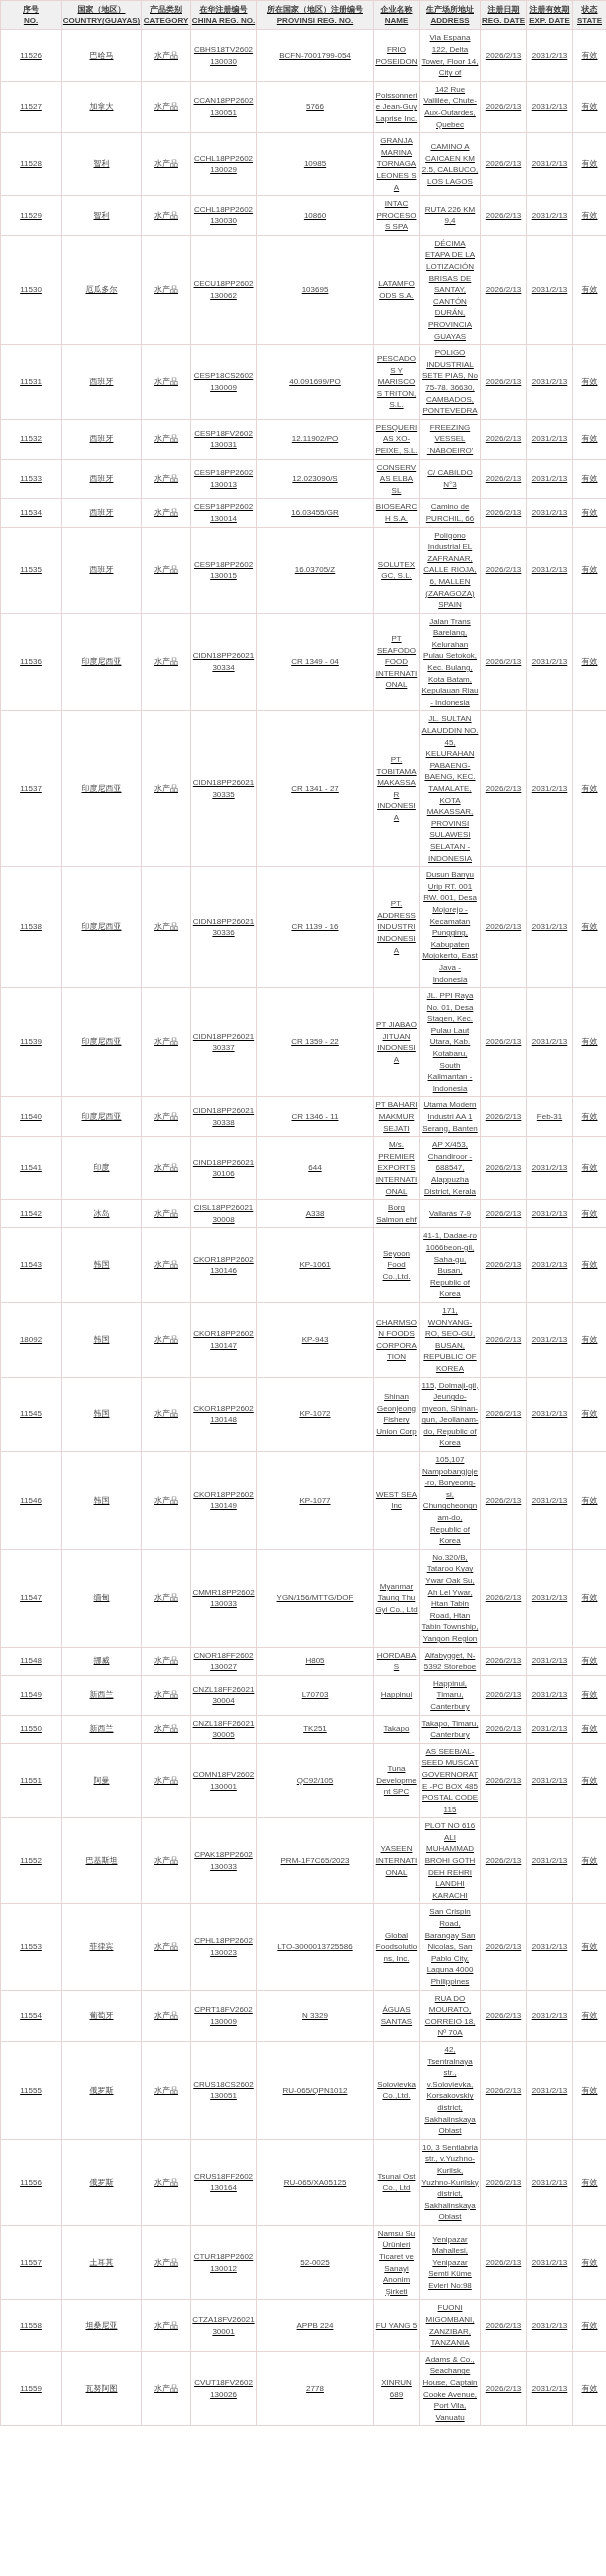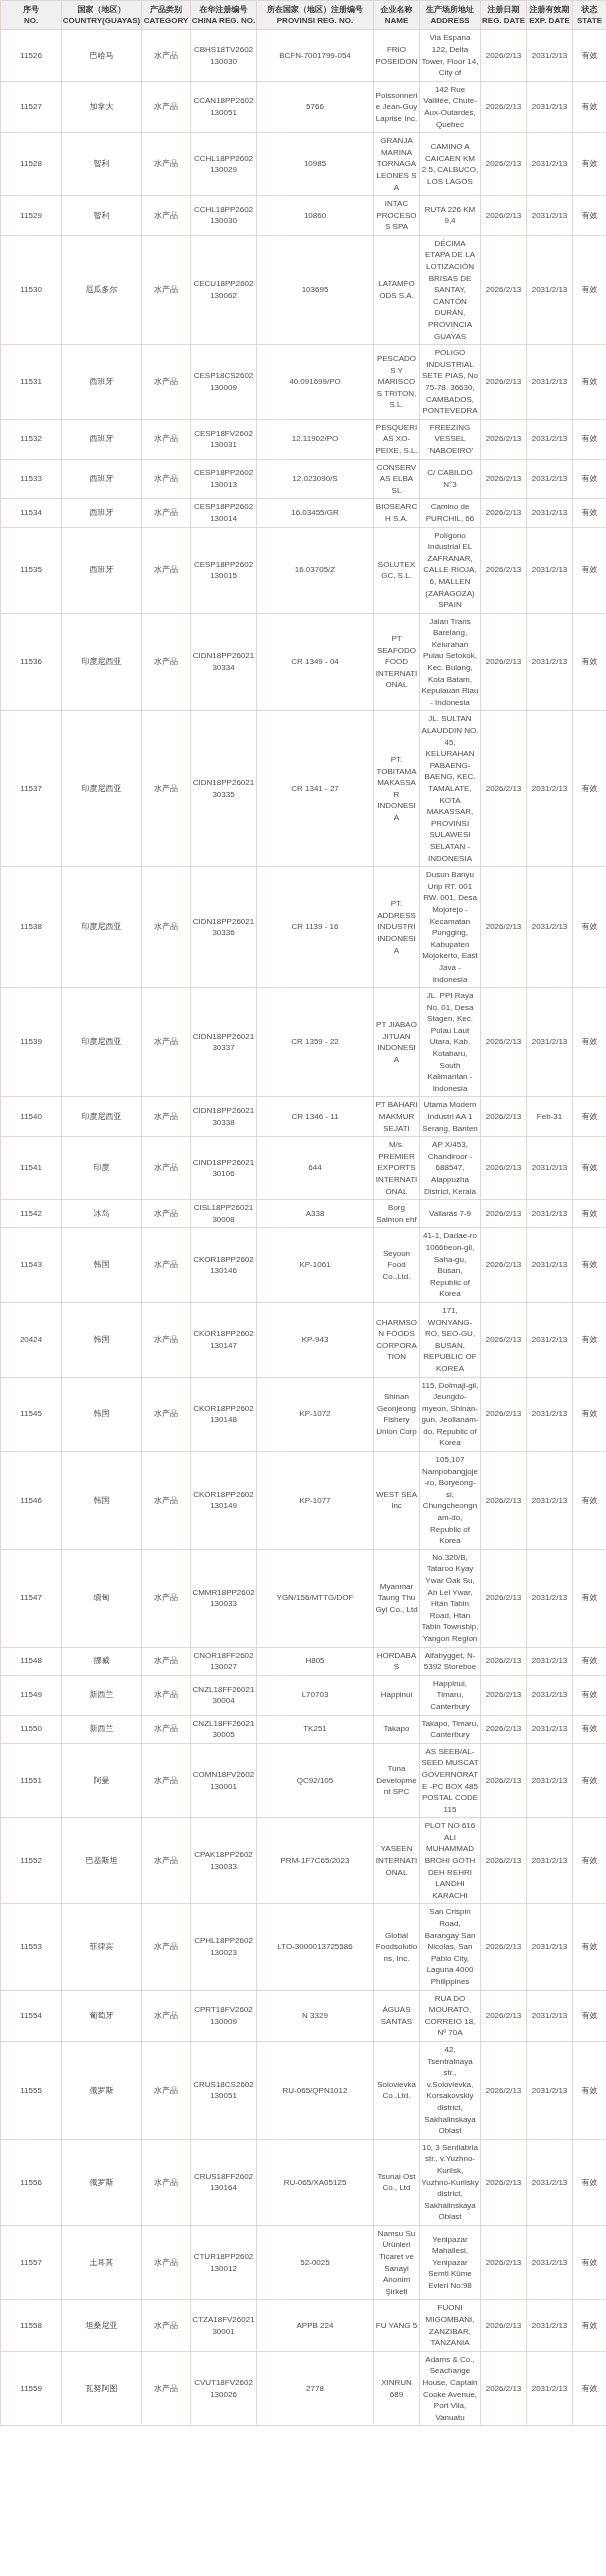--- a/index.html
+++ b/index.html
@@ -4,21 +4,21 @@
 <style>
   :root{
     --border-color:#e7d5d5;
     --header-bg:#f0f0f0;
     --header-text:#424242;
     --body-text:#4d4d4d;
     --row-bg:#ffffff;
   }
   html,body{margin:0;padding:0;background:#fff;}
   body{font-family:"Liberation Sans","DejaVu Sans",sans-serif;}
-  .wrap{width:578px;}
+  .wrap{width:578px;text-decoration:underline;}
   table.registry{
     border-collapse:collapse;
     table-layout:fixed;
     width:607px;
     background:var(--row-bg);
   }
   table.registry th,
   table.registry td{
     border:1.3px solid var(--border-color);
     text-align:center;
@@ -314,21 +314,21 @@
     <td class="col-category">水产品</td>
     <td class="col-china-reg">CKOR18PP2602130146</td>
     <td class="col-overseas-reg">KP-1061</td>
     <td class="col-name">Seyoon Food Co.,Ltd.</td>
     <td class="col-address">41-1, Dadae-ro 1066beon-gil, Saha-gu, Busan, Republic of Korea</td>
     <td class="col-reg-date">2026/2/13</td>
     <td class="col-exp-date">2031/2/13</td>
     <td class="col-state">有效</td>
   </tr>
         <tr>
-    <td class="col-no">20424</td>
+    <td class="col-no">18092</td>
     <td class="col-country">韩国</td>
     <td class="col-category">水产品</td>
     <td class="col-china-reg">CKOR18PP2602130147</td>
     <td class="col-overseas-reg">KP-943</td>
     <td class="col-name">CHARMSON FOODS CORPORATION</td>
     <td class="col-address">171, WONYANG-RO, SEO-GU, BUSAN, REPUBLIC OF KOREA</td>
     <td class="col-reg-date">2026/2/13</td>
     <td class="col-exp-date">2031/2/13</td>
     <td class="col-state">有效</td>
   </tr>

